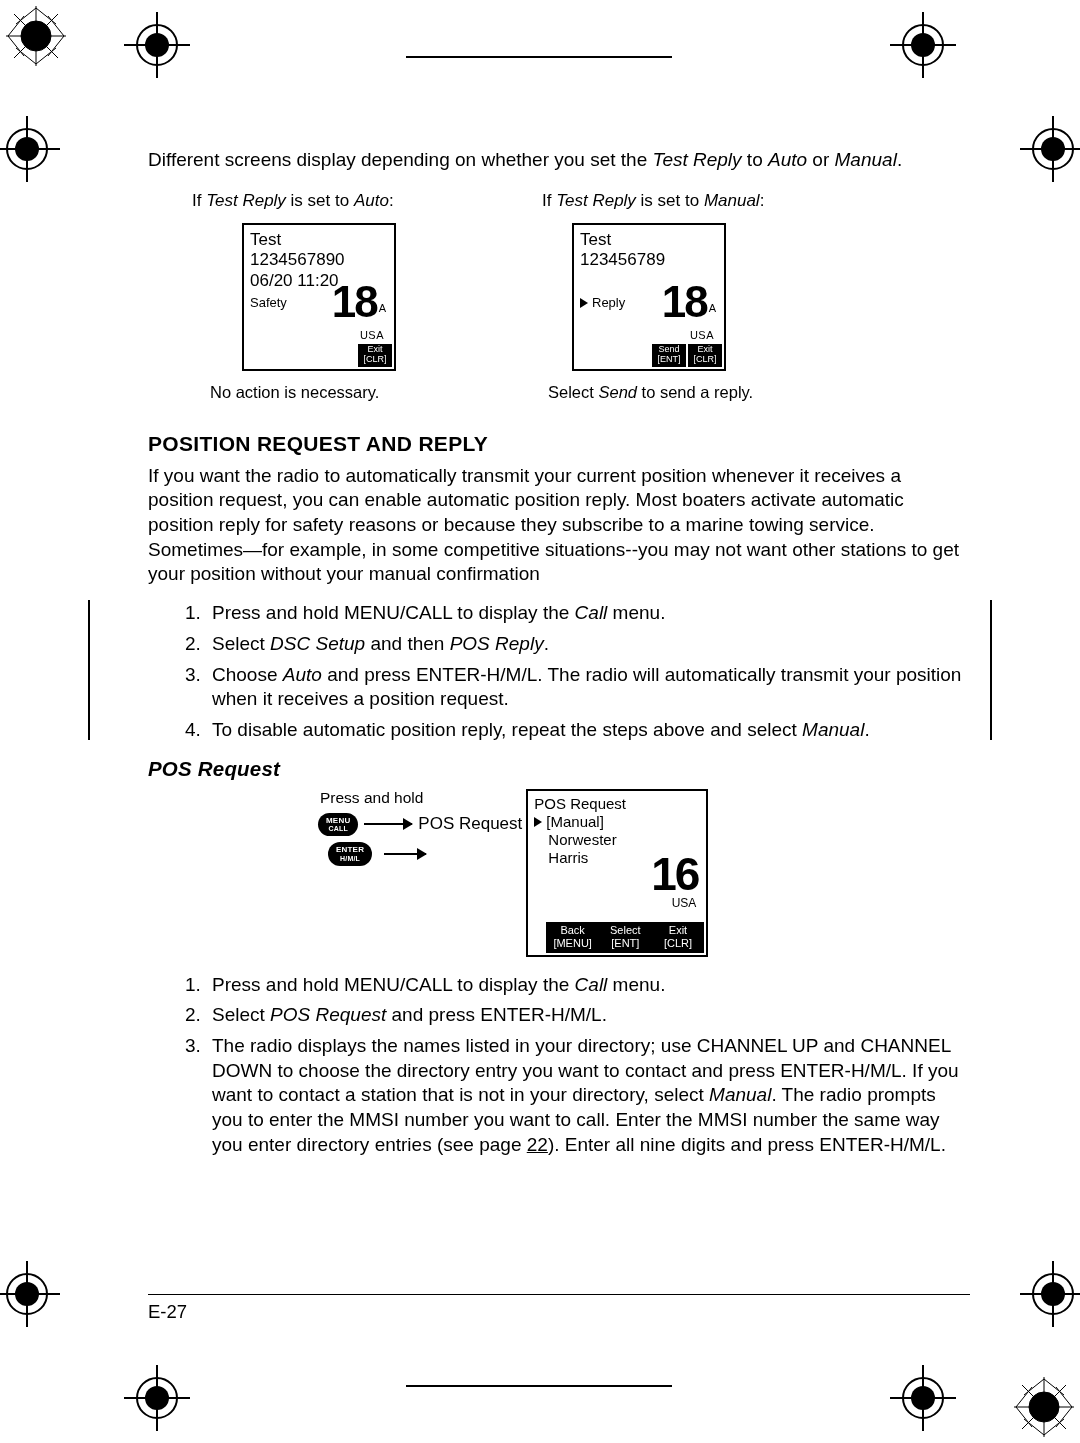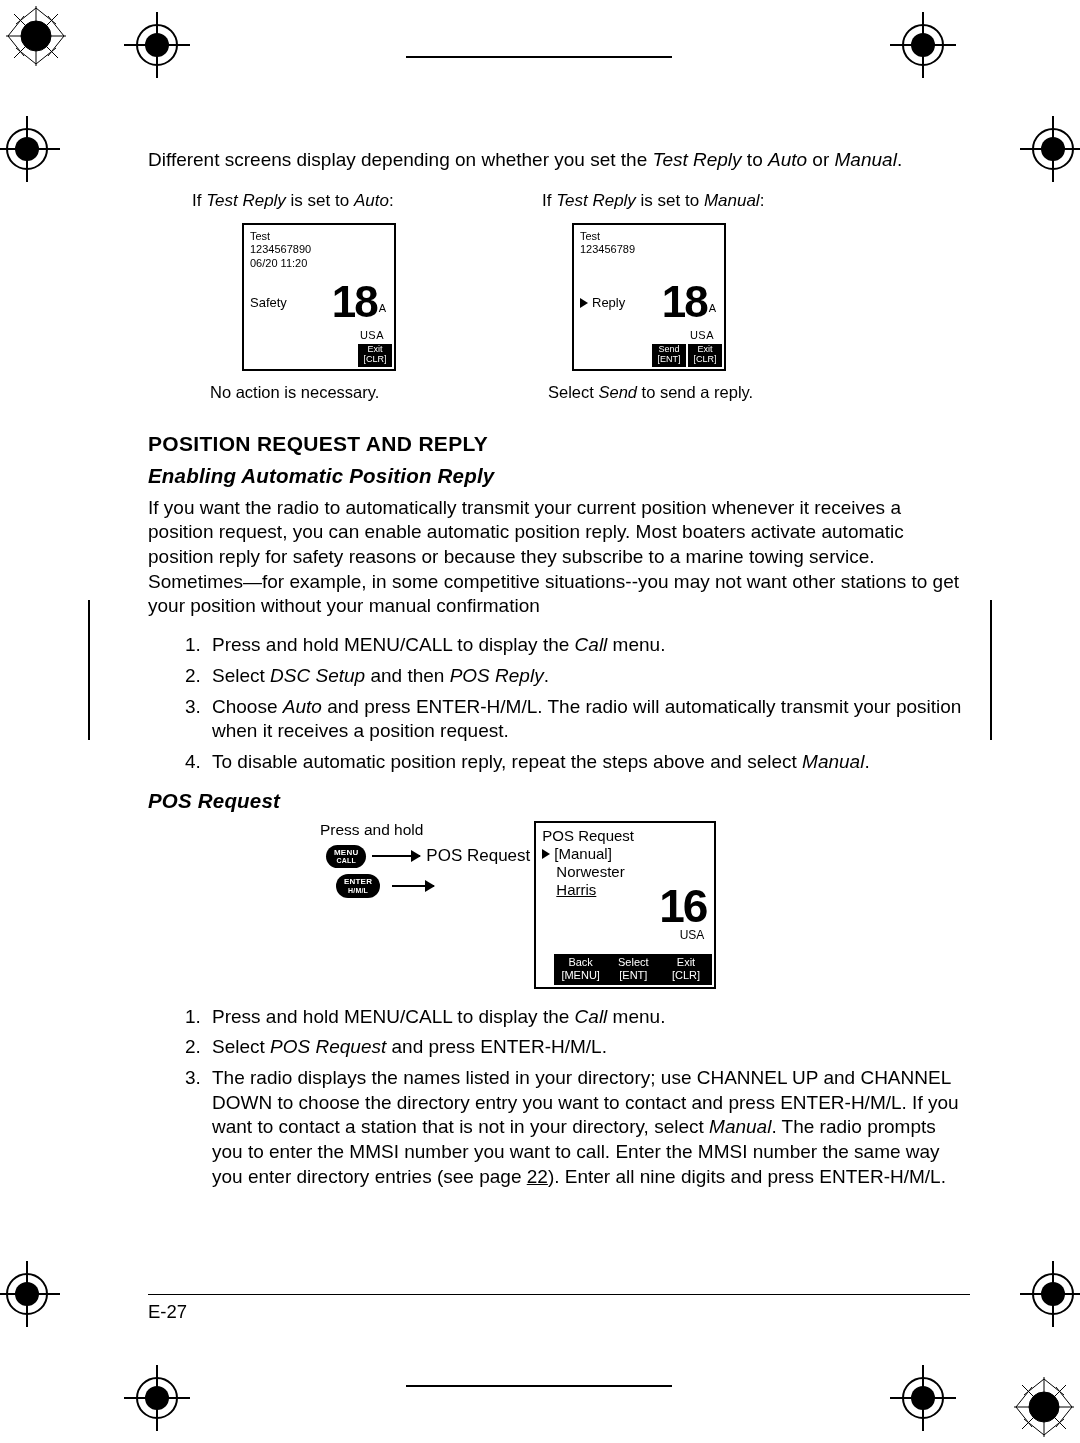--- a/index.html
+++ b/index.html
@@ -97,21 +97,21 @@
     width: 150px;
     height: 144px;
     border: 2px solid #000;
     background: #fff;
     margin-left: 50px;
     position: relative;
     font-family: Arial, Helvetica, sans-serif;
   }
   .lcd .top-lines {
     padding: 5px 0 0 6px;
-    font-size: 11px;
+    font-size: 17px;
     line-height: 1.22;
   }
   .lcd .ch-row {
     position: absolute;
     left: 6px;
     right: 6px;
     top: 58px;
     display: flex;
     align-items: flex-end;
     justify-content: space-between;
@@ -255,21 +255,20 @@
     align-items: center;
     background: #000;
     color: #fff;
     border-radius: 12px;
     font-size: 10px;
     font-weight: bold;
     padding: 4px 8px;
     line-height: 1.05;
     text-align: center;
     letter-spacing: 0.2px;
-    margin-left: 8px;
   }
   .btn-pill.small span { font-size: 8px; display:block; }
   .flow-row {
     display: flex;
     align-items: center;
     gap: 6px;
   }
   .arrow-h {
     width: 48px; height: 2px; background:#000; position:relative;
   }
@@ -503,21 +502,20 @@
         </div>
 
         <div class="fig-note" style="margin-left:6px;">
           <span>Select </span><span class="ital">Send</span><span> to send a reply.</span>
         </div>
       </div>
     </div>
 
     <h2 class="section-head">POSITION REQUEST AND REPLY</h2>
 
-    <h3 class="italic-head">Enabling Automatic Position Reply</h3>
 
     <p class="body">If you want the radio to automatically transmit your current position whenever it receives a position request, you can enable automatic position reply. Most boaters activate automatic position reply for safety reasons or because they subscribe to a marine towing service. Sometimes—for example, in some competitive situations--you may not want other stations to get your position without your manual confirmation</p>
 
     <ol class="steps">
       <li>
         <span>Press and hold </span><span class="bold">MENU/CALL</span><span> to display the </span><span class="ital">Call</span><span> menu.</span>
       </li>
       <li>
         <span>Select </span><span class="ital">DSC Setup</span><span> and then </span><span class="ital">POS Reply</span><span>.</span>
       </li>
@@ -554,21 +552,21 @@
           </span>
           <span class="arrow-to-lcd"></span>
         </div>
       </div>
 
       <div class="lcd3">
         <div class="top-lines">
           <div>POS Request</div>
           <div><span class="tri"></span><span>[Manual]</span></div>
           <div style="padding-left:14px;">Norwester</div>
-          <div style="padding-left:14px;text-decoration:underline;">Harris</div>
+          <div style="padding-left:14px;">Harris</div>
         </div>
         <div class="ch-row2">
           <span class="big">16</span>
           <span class="region3">USA</span>
         </div>
         <div class="soft-row3">
           <div class="soft3">
             <div>Back</div>
               <div>[MENU]</div>
           </div>

